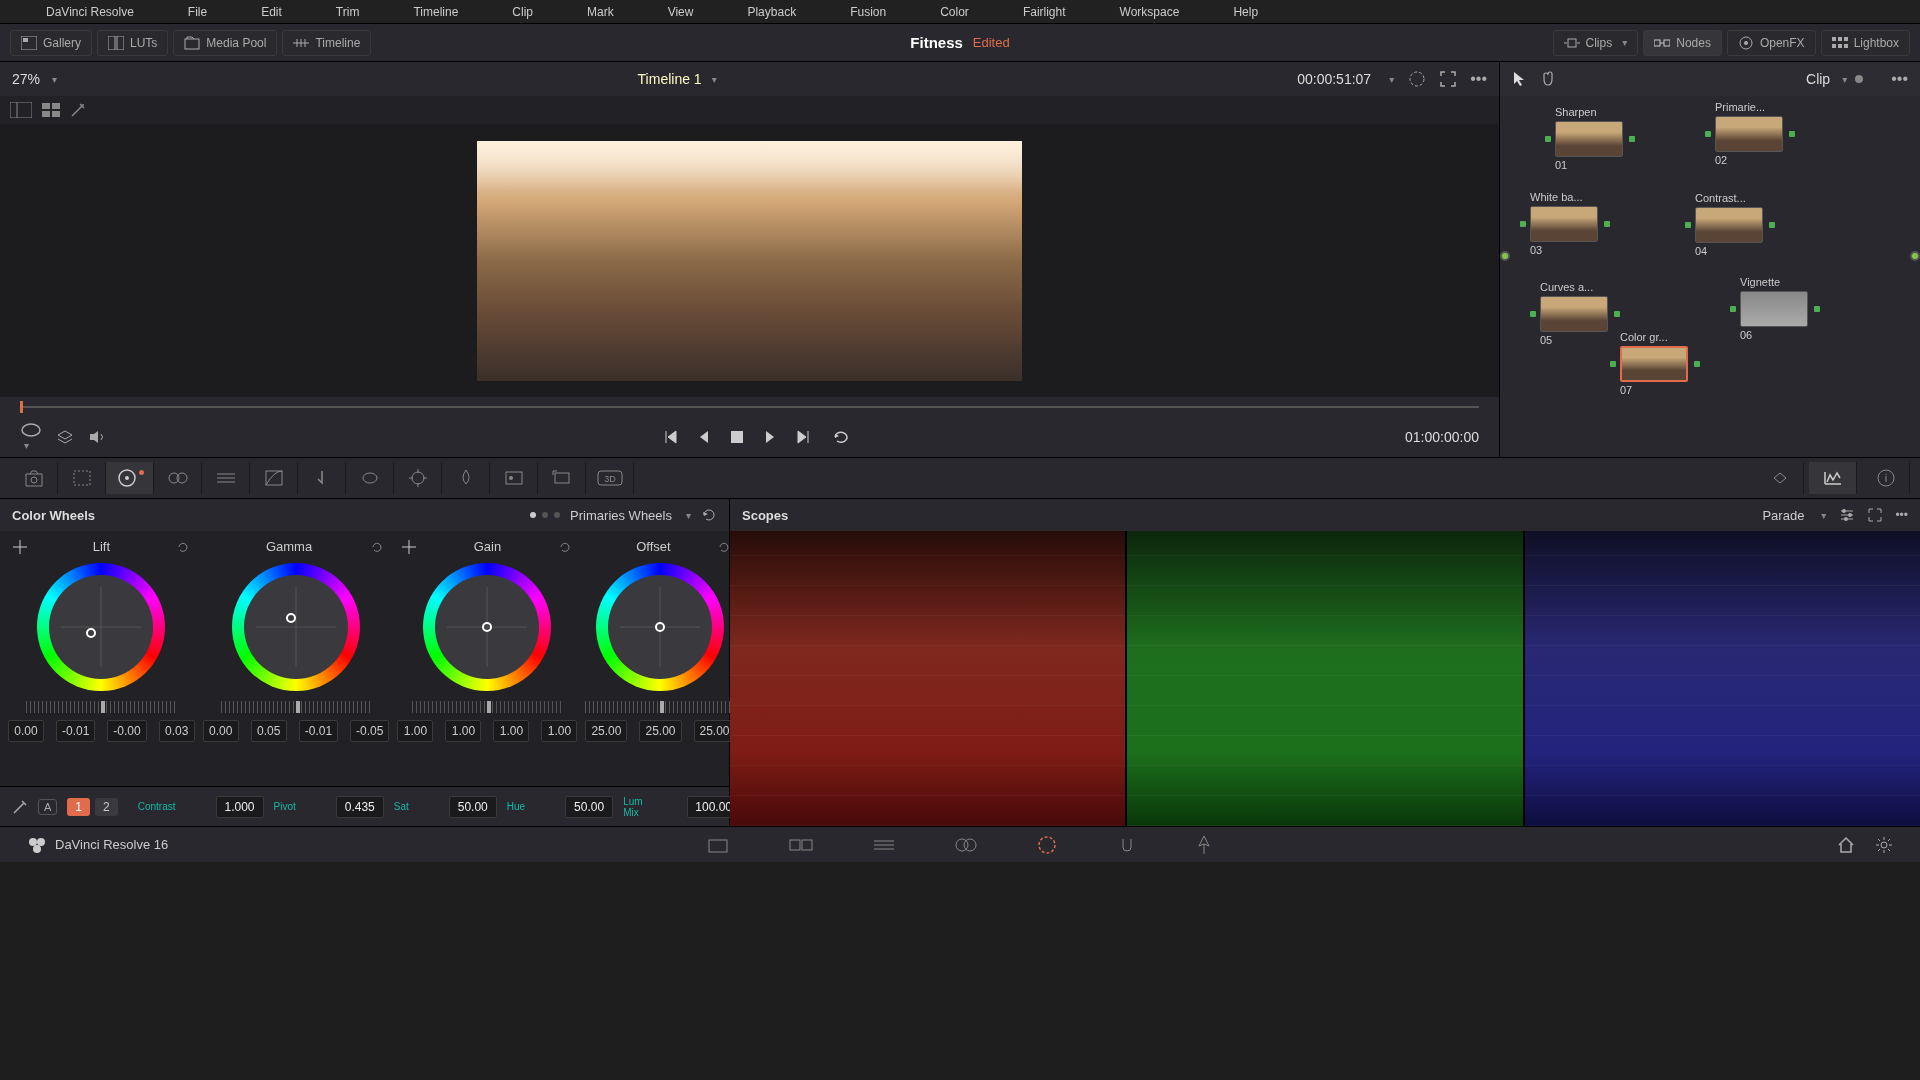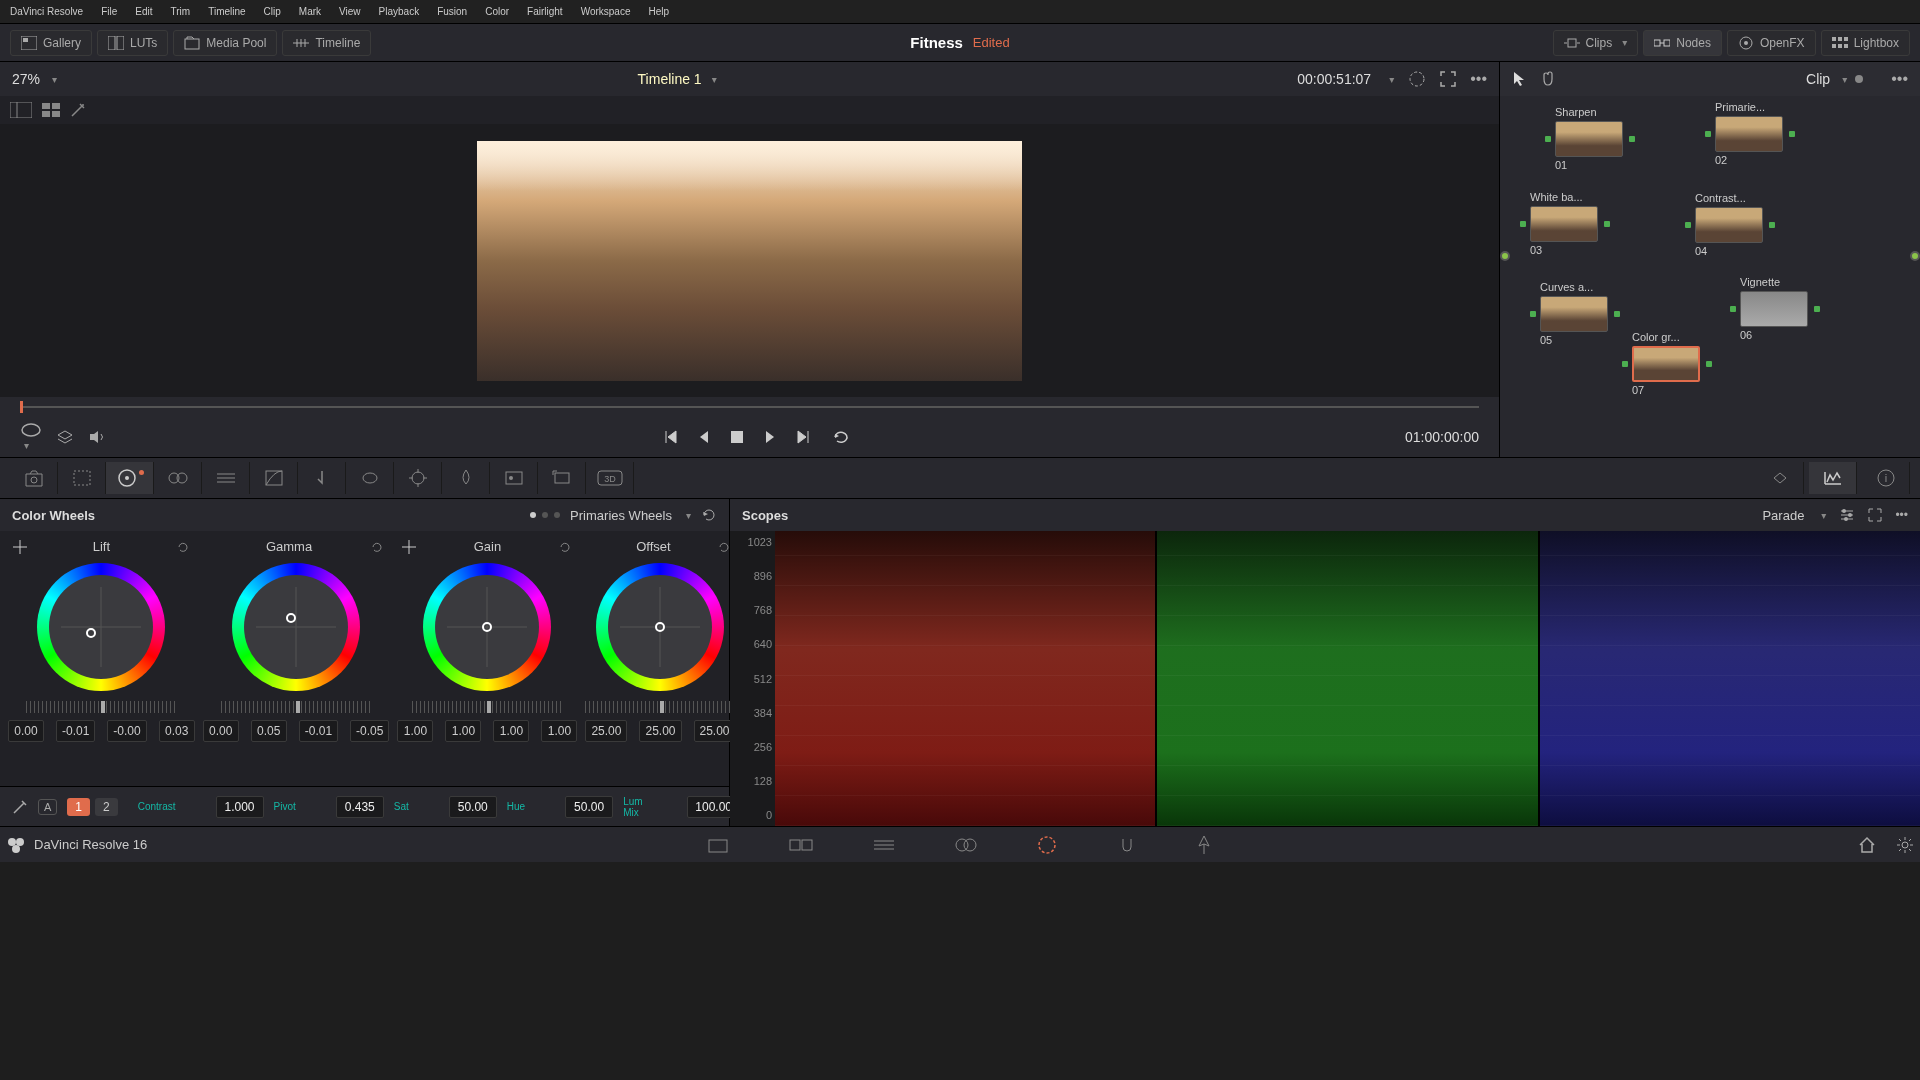--- a/index.html
+++ b/index.html
@@ -1,18 +1,18 @@
 <!DOCTYPE html>
 <html><head>
 <meta charset="utf-8">
 <style>
 * { margin: 0; padding: 0; box-sizing: border-box; font-family: Arial, sans-serif; user-select: none; }
 body { background: #1e1e1e; color: #aaa; font-size: 12px; width: 1920px; height: 1080px; overflow: hidden; }
 .menubar { height: 24px; background: #212121; display: flex; align-items: center; padding: 0 10px; gap: 18px; border-bottom: 1px solid #000; }
-.menubar span { color: #ccc; font-size: 10px; }
+.menubar span { color: #ccc; font-size: 12px; margin-left: 36px; }
 .topbar { height: 38px; background: #28282e; display: flex; align-items: center; padding: 0 10px; border-bottom: 1px solid #000; justify-content: space-between; }
 .topbar-left, .topbar-right { display: flex; gap: 5px; align-items: center; }
 .tool-group { display: flex; align-items: center; gap: 6px; padding: 4px 10px; border: 1px solid #3a3a3a; border-radius: 3px; background: #2a2a2e; }
 .tool-group.active { background: #35353a; }
 .center-title { position: absolute; left: 50%; transform: translateX(-50%); display: flex; align-items: center; gap: 10px; }
 .project-name { color: #fff; font-size: 15px; font-weight: bold; }
 .edited { color: #e06c4c; font-size: 13px; }
 .icon { width: 16px; height: 16px; display: inline-flex; align-items: center; justify-content: center; }
 .main-area { display: flex; height: 395px; }
 .viewer-panel { flex: 1; background: #212126; display: flex; flex-direction: column; border-right: 1px solid #000; }
@@ -73,21 +73,21 @@
 .scopes-panel { flex: 1; background: #212126; display: flex; flex-direction: column; }
 .scope-view { flex: 1; display: flex; background: #000; position: relative; }
 .scope-scale { width: 45px; display: flex; flex-direction: column; justify-content: space-between; padding: 5px 3px; background: #1a1a1c; }
 .scale-val { color: #888; font-size: 11px; text-align: right; }
 .scope-channels { flex: 1; display: flex; gap: 2px; }
 .scope-ch { flex: 1; position: relative; overflow: hidden; }
 .scope-ch.red { background: linear-gradient(180deg, rgba(255,80,60,0.15) 0%, rgba(255,80,60,0.5) 40%, rgba(180,40,30,0.7) 75%, rgba(80,10,10,0.9) 100%); }
 .scope-ch.green { background: linear-gradient(180deg, rgba(80,255,80,0.15) 0%, rgba(60,220,60,0.5) 40%, rgba(40,160,40,0.7) 75%, rgba(10,60,10,0.9) 100%); }
 .scope-ch.blue { background: linear-gradient(180deg, rgba(100,100,255,0.15) 0%, rgba(80,80,230,0.5) 40%, rgba(50,50,180,0.7) 75%, rgba(15,15,70,0.9) 100%); }
 .scope-ch::before { content:''; position:absolute; inset:0; background: repeating-linear-gradient(0deg, rgba(255,255,255,0.04) 0 1px, transparent 1px 30px); }
-.bottombar { height: 36px; background: #28282e; display: flex; align-items: center; padding: 0 6px; border-top: 1px solid #000; justify-content: space-between; }
+.bottombar { height: 36px; background: #28282e; display: flex; align-items: center; padding: 0 27px; border-top: 1px solid #000; justify-content: space-between; }
 .app-label { color: #ccc; font-size: 13px; display: flex; align-items: center; gap: 8px; }
 .page-icons { display: flex; gap: 60px; align-items: center; position: absolute; left: 50%; transform: translateX(-50%); }
 .btm-right { display:flex; gap:20px; align-items:center; }
 .chev { color: #888; font-size: 10px; margin-left: 4px; }
 .dot-ind { display:inline-block; width:5px; height:5px; background:#e06c4c; border-radius:50%; position:relative; top:-6px; left:2px; }
 svg { display: block; }
 </style>
 </head>
 <body>
 
@@ -371,21 +371,21 @@
         <div class="in-dot"></div>
           <div class="out-dot"></div>
       </div>
       <div class="node" style="left:240px;top:180px">
         <div class="node-label">Vignette</div>
         <div class="node-thumb" style="background:linear-gradient(180deg,#888,#aaa)"></div>
         <div class="node-num">06</div>
         <div class="in-dot"></div>
           <div class="out-dot"></div>
       </div>
-      <div class="node selected" style="left:132px;top:235px">
+      <div class="node selected" style="left:120px;top:235px">
         <div class="node-label">Color gr...</div>
         <div class="node-thumb"></div>
         <div class="node-num">07</div>
         <div class="in-dot"></div>
           <div class="out-dot"></div>
       </div>
     </div>
   </div>
 </div>
 
@@ -673,31 +673,20 @@
           </span>
         <span>
             <svg width="14" height="14">
               <path d="M1 5 L1 1 L5 1 M9 1 L13 1 L13 5 M13 9 L13 13 L9 13 M5 13 L1 13 L1 9" fill="none" stroke="#aaa"></path>
             </svg>
           </span>
         <span style="color:#aaa">•••</span>
       </div>
     </div>
     <div class="scope-view">
-      <div class="scope-scale">
-        <span class="scale-val">1023</span>
-        <span class="scale-val">896</span>
-        <span class="scale-val">768</span>
-        <span class="scale-val">640</span>
-        <span class="scale-val">512</span>
-        <span class="scale-val">384</span>
-        <span class="scale-val">256</span>
-        <span class="scale-val">128</span>
-        <span class="scale-val">0</span>
-      </div>
       <div class="scope-channels">
         <div class="scope-ch red"></div>
         <div class="scope-ch green"></div>
         <div class="scope-ch blue"></div>
       </div>
     </div>
   </div>
 </div>
 
 <div class="bottombar">

